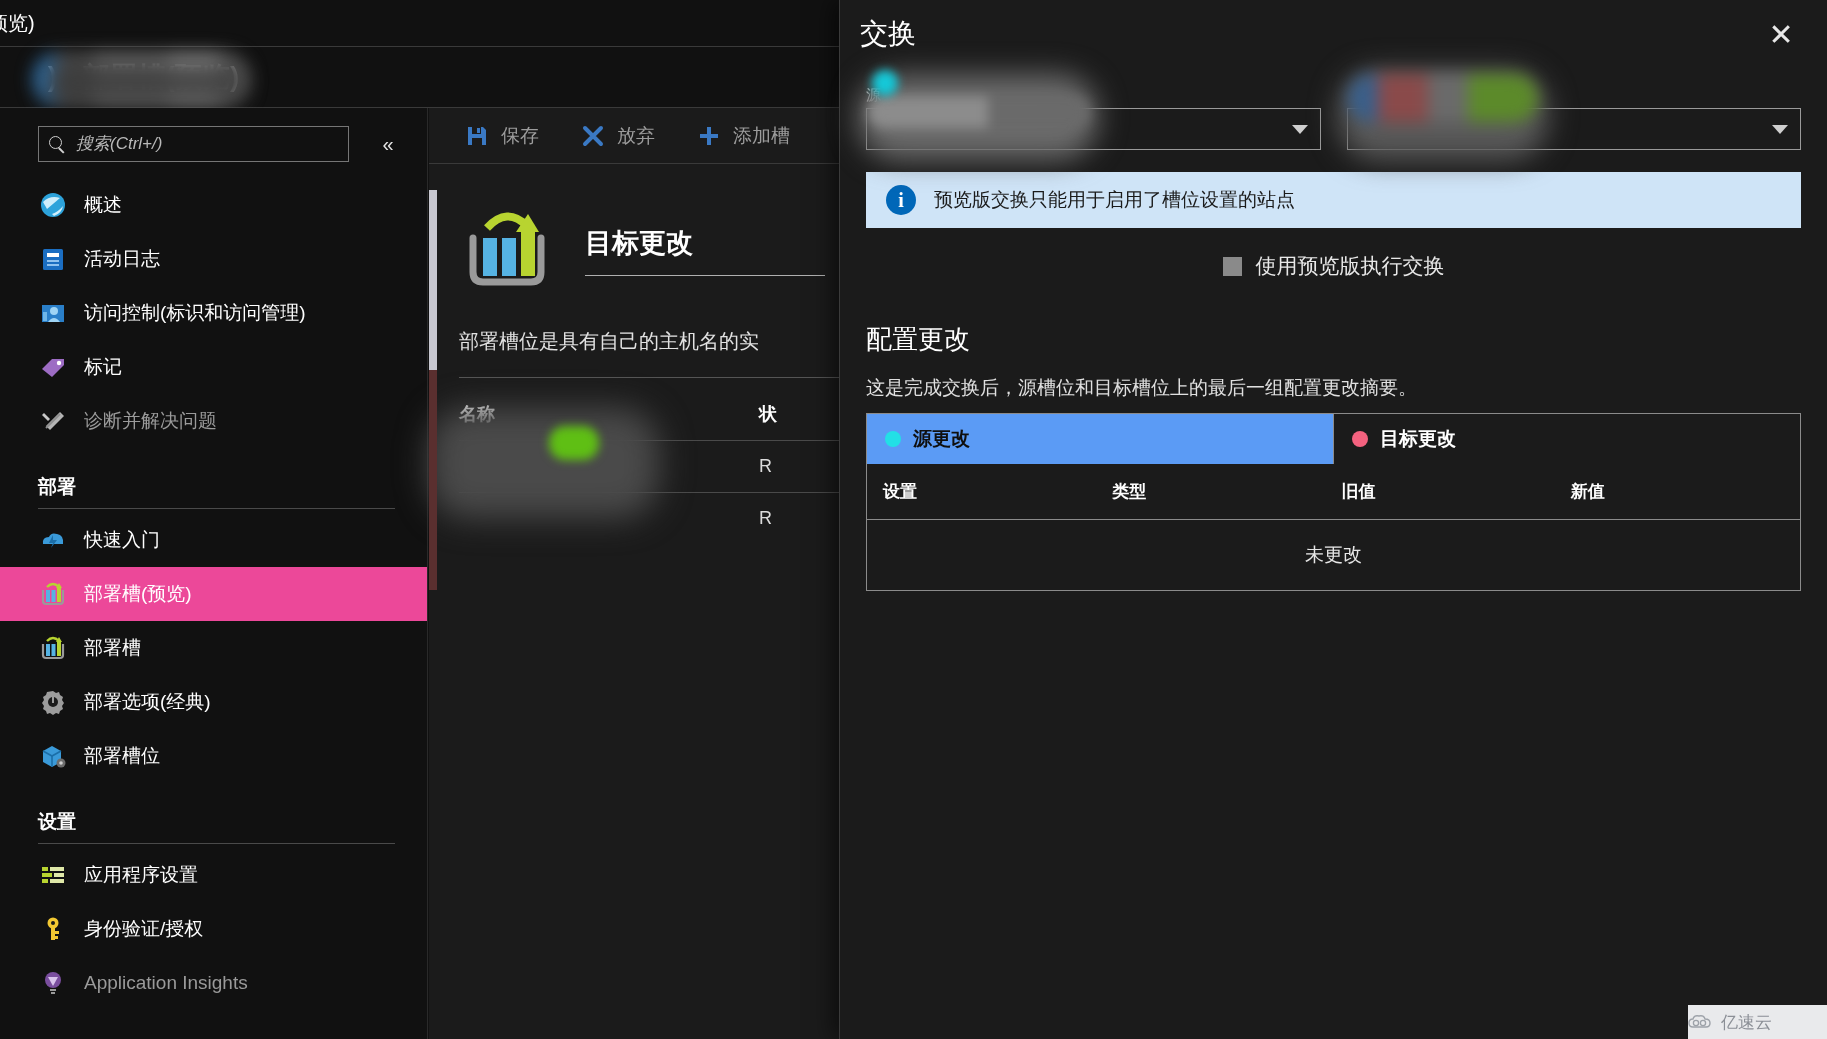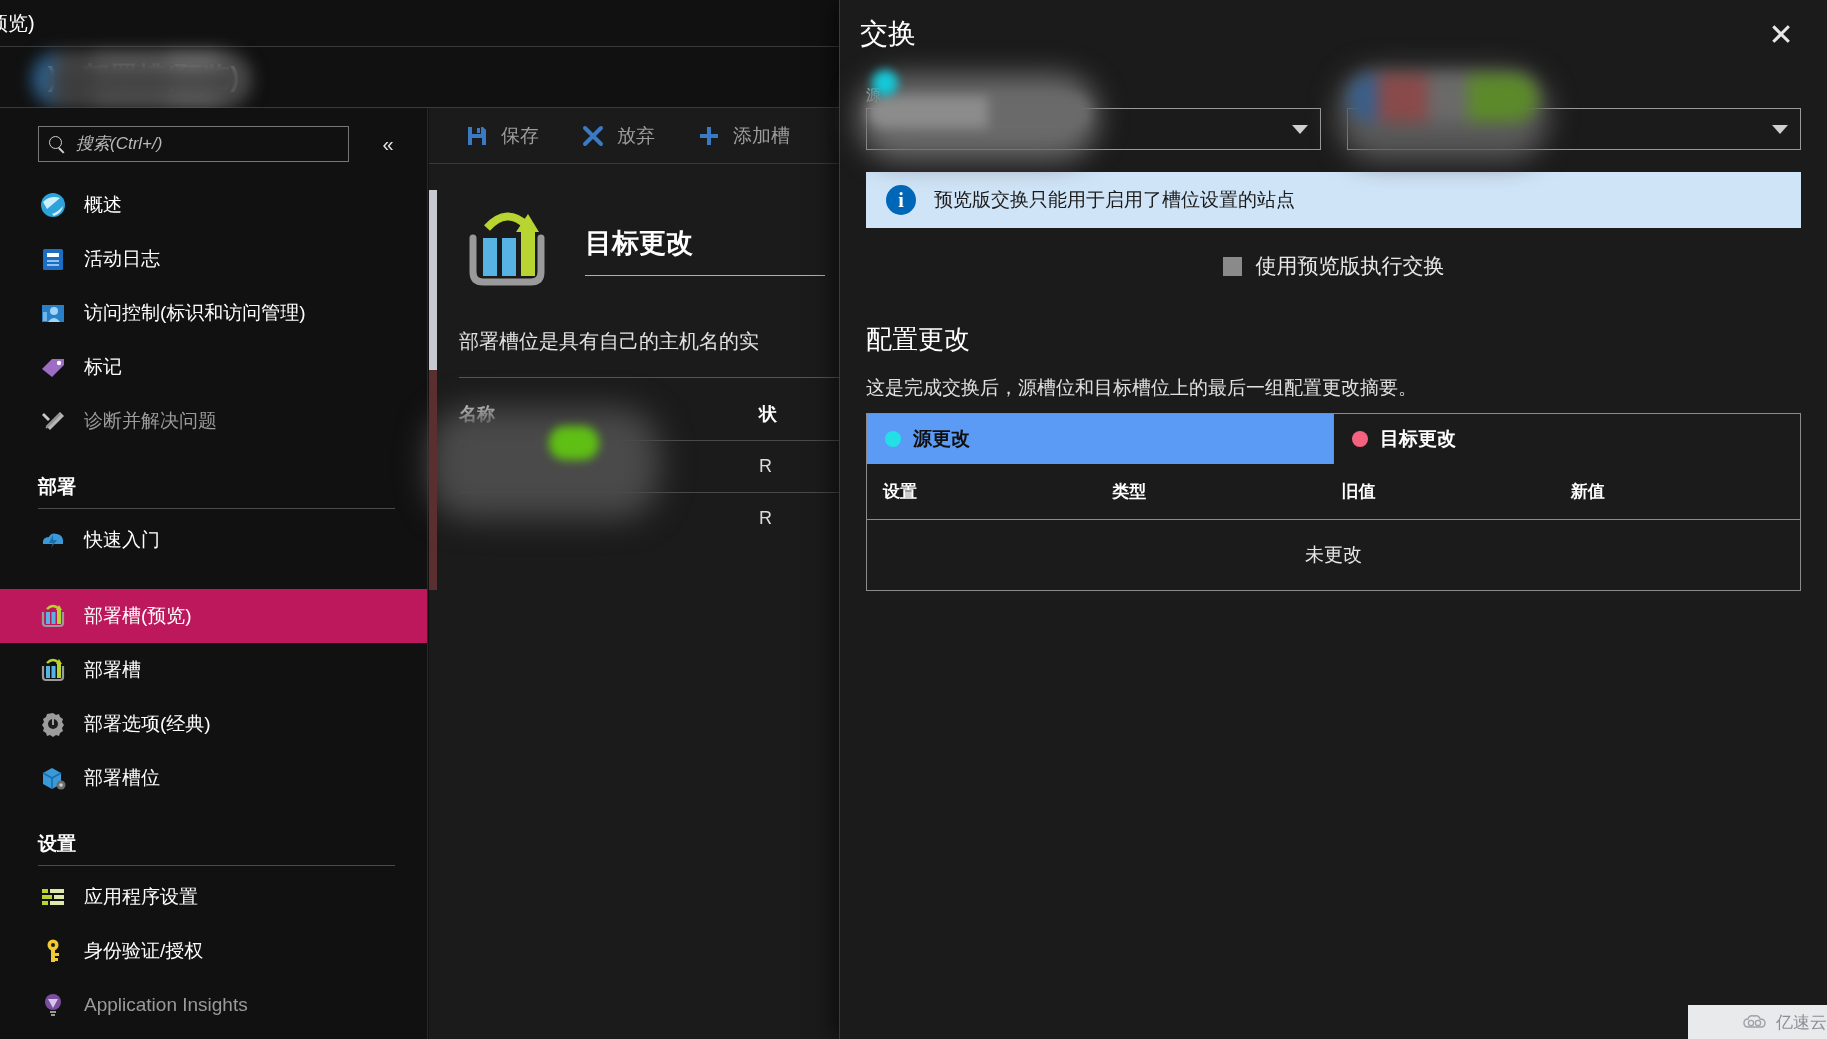--- a/index.html
+++ b/index.html
@@ -63,21 +63,21 @@
   .collapse-btn {
     width: 34px; height: 34px; display: flex; align-items: center; justify-content: center;
     color: #e4e4e4; font-size: 20px; margin-left: 6px; cursor: pointer;
   }
 
   .nav-list { padding-top: 6px; }
   .nav-item {
     display: flex; align-items: center; height: 54px; padding-left: 38px; cursor: pointer;
     color: #ffffff; font-size: 19px;
   }
-  .nav-item.selected { background: #be185d; margin-top: 22px; }
+  .nav-item.selected { background: #ec4899; }
   .nav-item.dim { color: #9a9a9a; }
   .nav-ico { width: 30px; height: 30px; margin-right: 16px; flex: none; position: relative; }
   .nav-label { white-space: nowrap; }
 
   .nav-group {
     color: #ffffff; font-size: 19px; font-weight: 700;
     padding: 26px 0 8px 38px;
   }
   .nav-sep { height: 1px; background: #4a4a4a; margin: 0 32px 4px 38px; }
 
@@ -175,21 +175,21 @@
   .chg-table { border: 1px solid #8b8b8b; border-top: none; }
   .chg-head { display: flex; padding: 16px 0 16px 16px; color: #ffffff; font-size: 17px; font-weight: 700; }
   .chg-head div { flex: 1; }
   .chg-empty {
     border-top: 1px solid #8b8b8b; text-align: center; color: #e6e6e6;
     font-size: 19px; padding: 22px 0;
   }
 
   .watermark {
     position: absolute; right: 0; bottom: 0; width: 139px; height: 34px;
-    background: #e9eaec; display: flex; align-items: center; justify-content: flex-end;
+    background: #e9eaec; display: flex; align-items: center; justify-content: flex-start;
     gap: 7px; color: #8b8f96; font-size: 17px;
   }
   .wm-cloud { width: 26px; height: 16px; position: relative; flex: none; }
   .wm-cloud svg { display: block; }
 </style>
 </head>
 <body>
 
 <div id="root">
 

